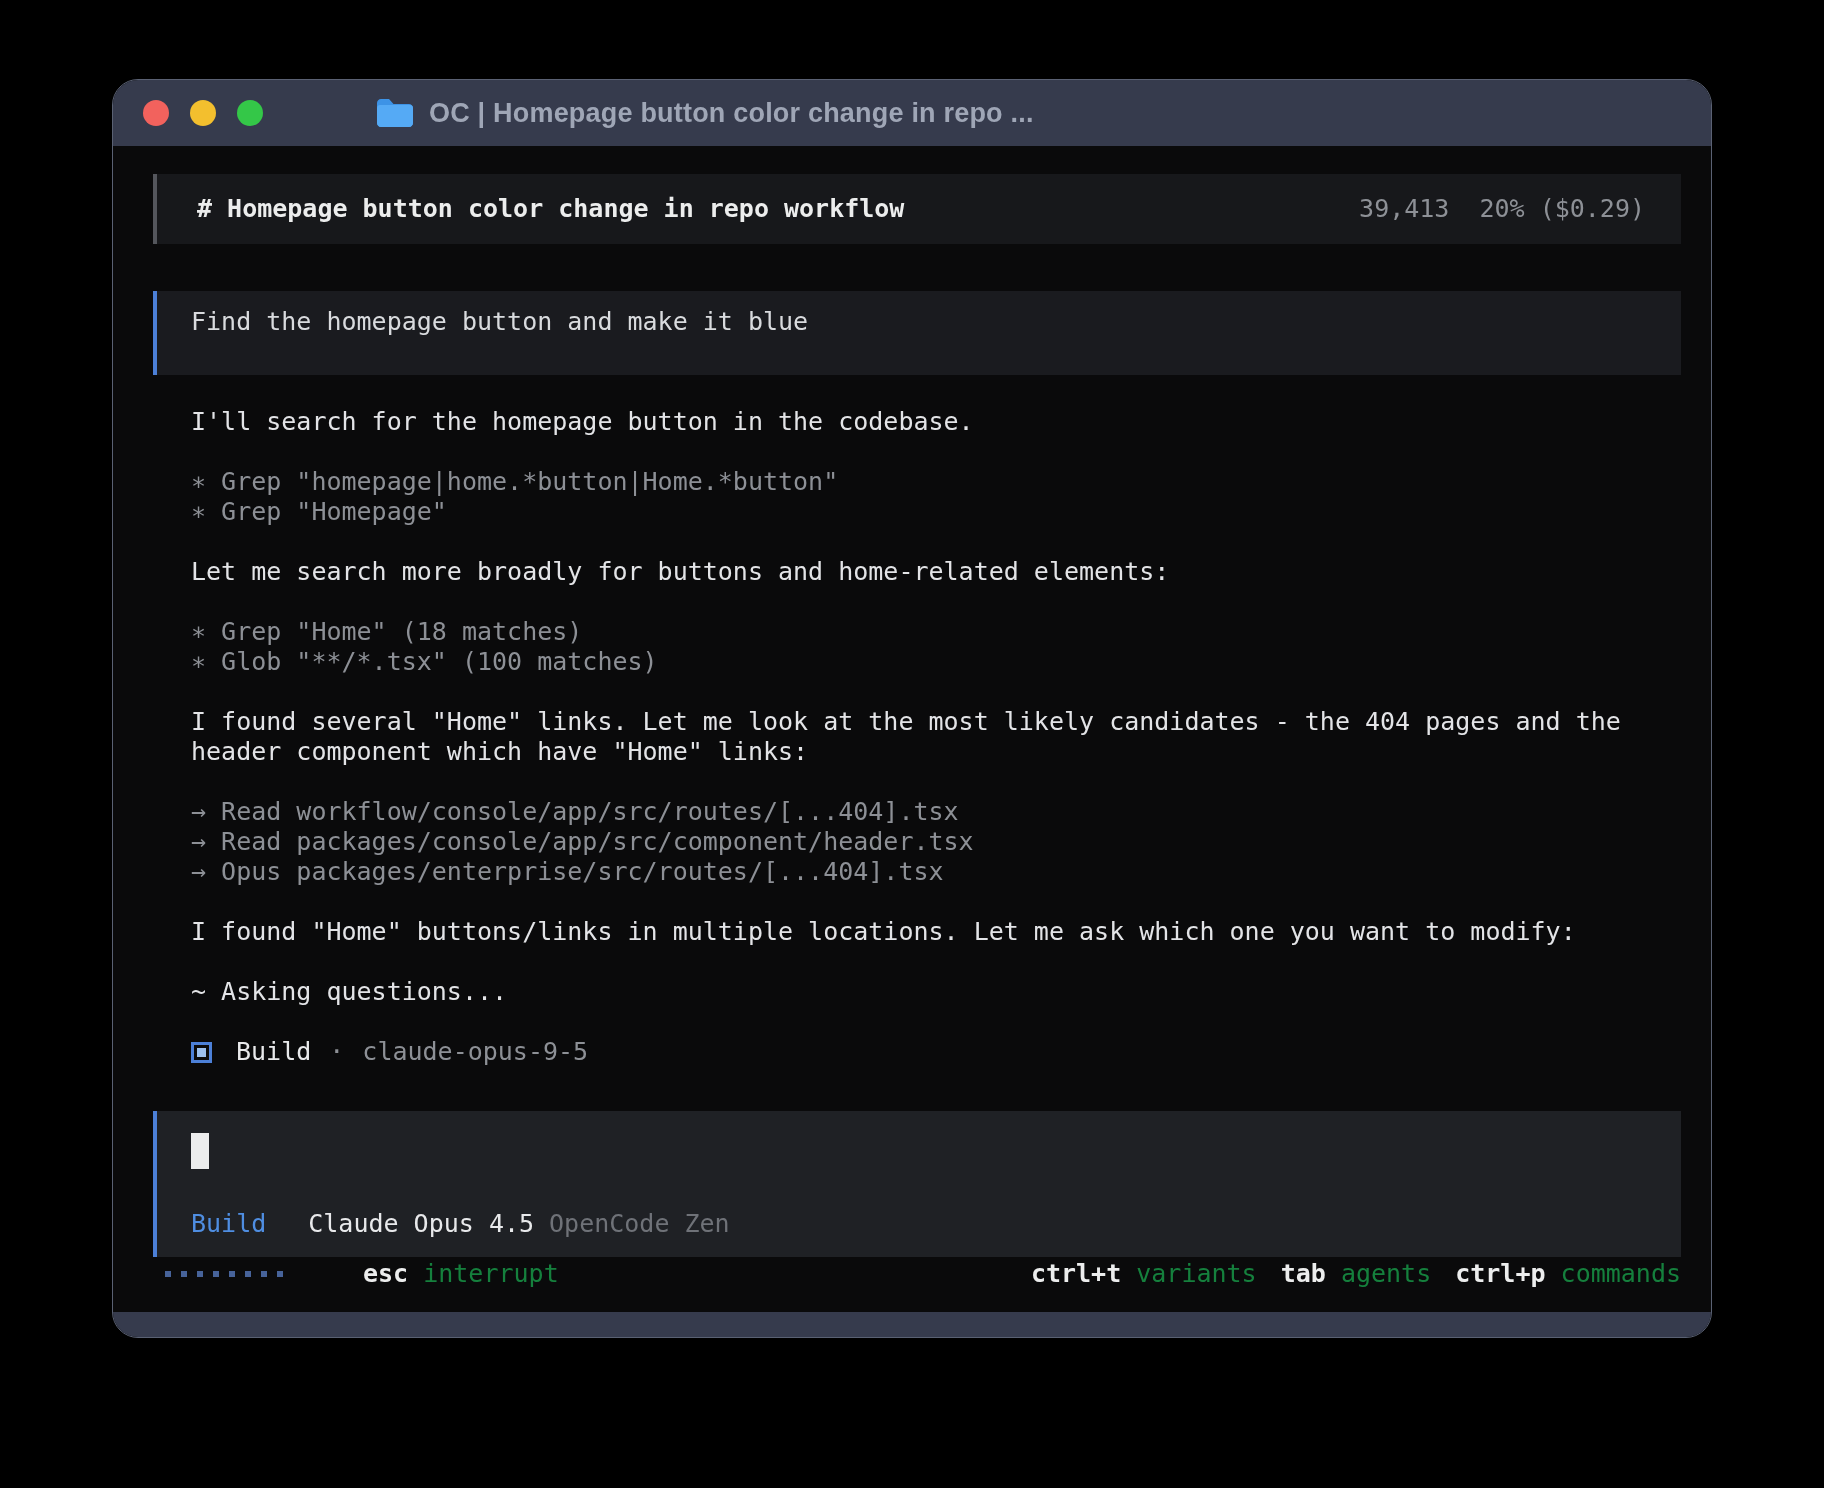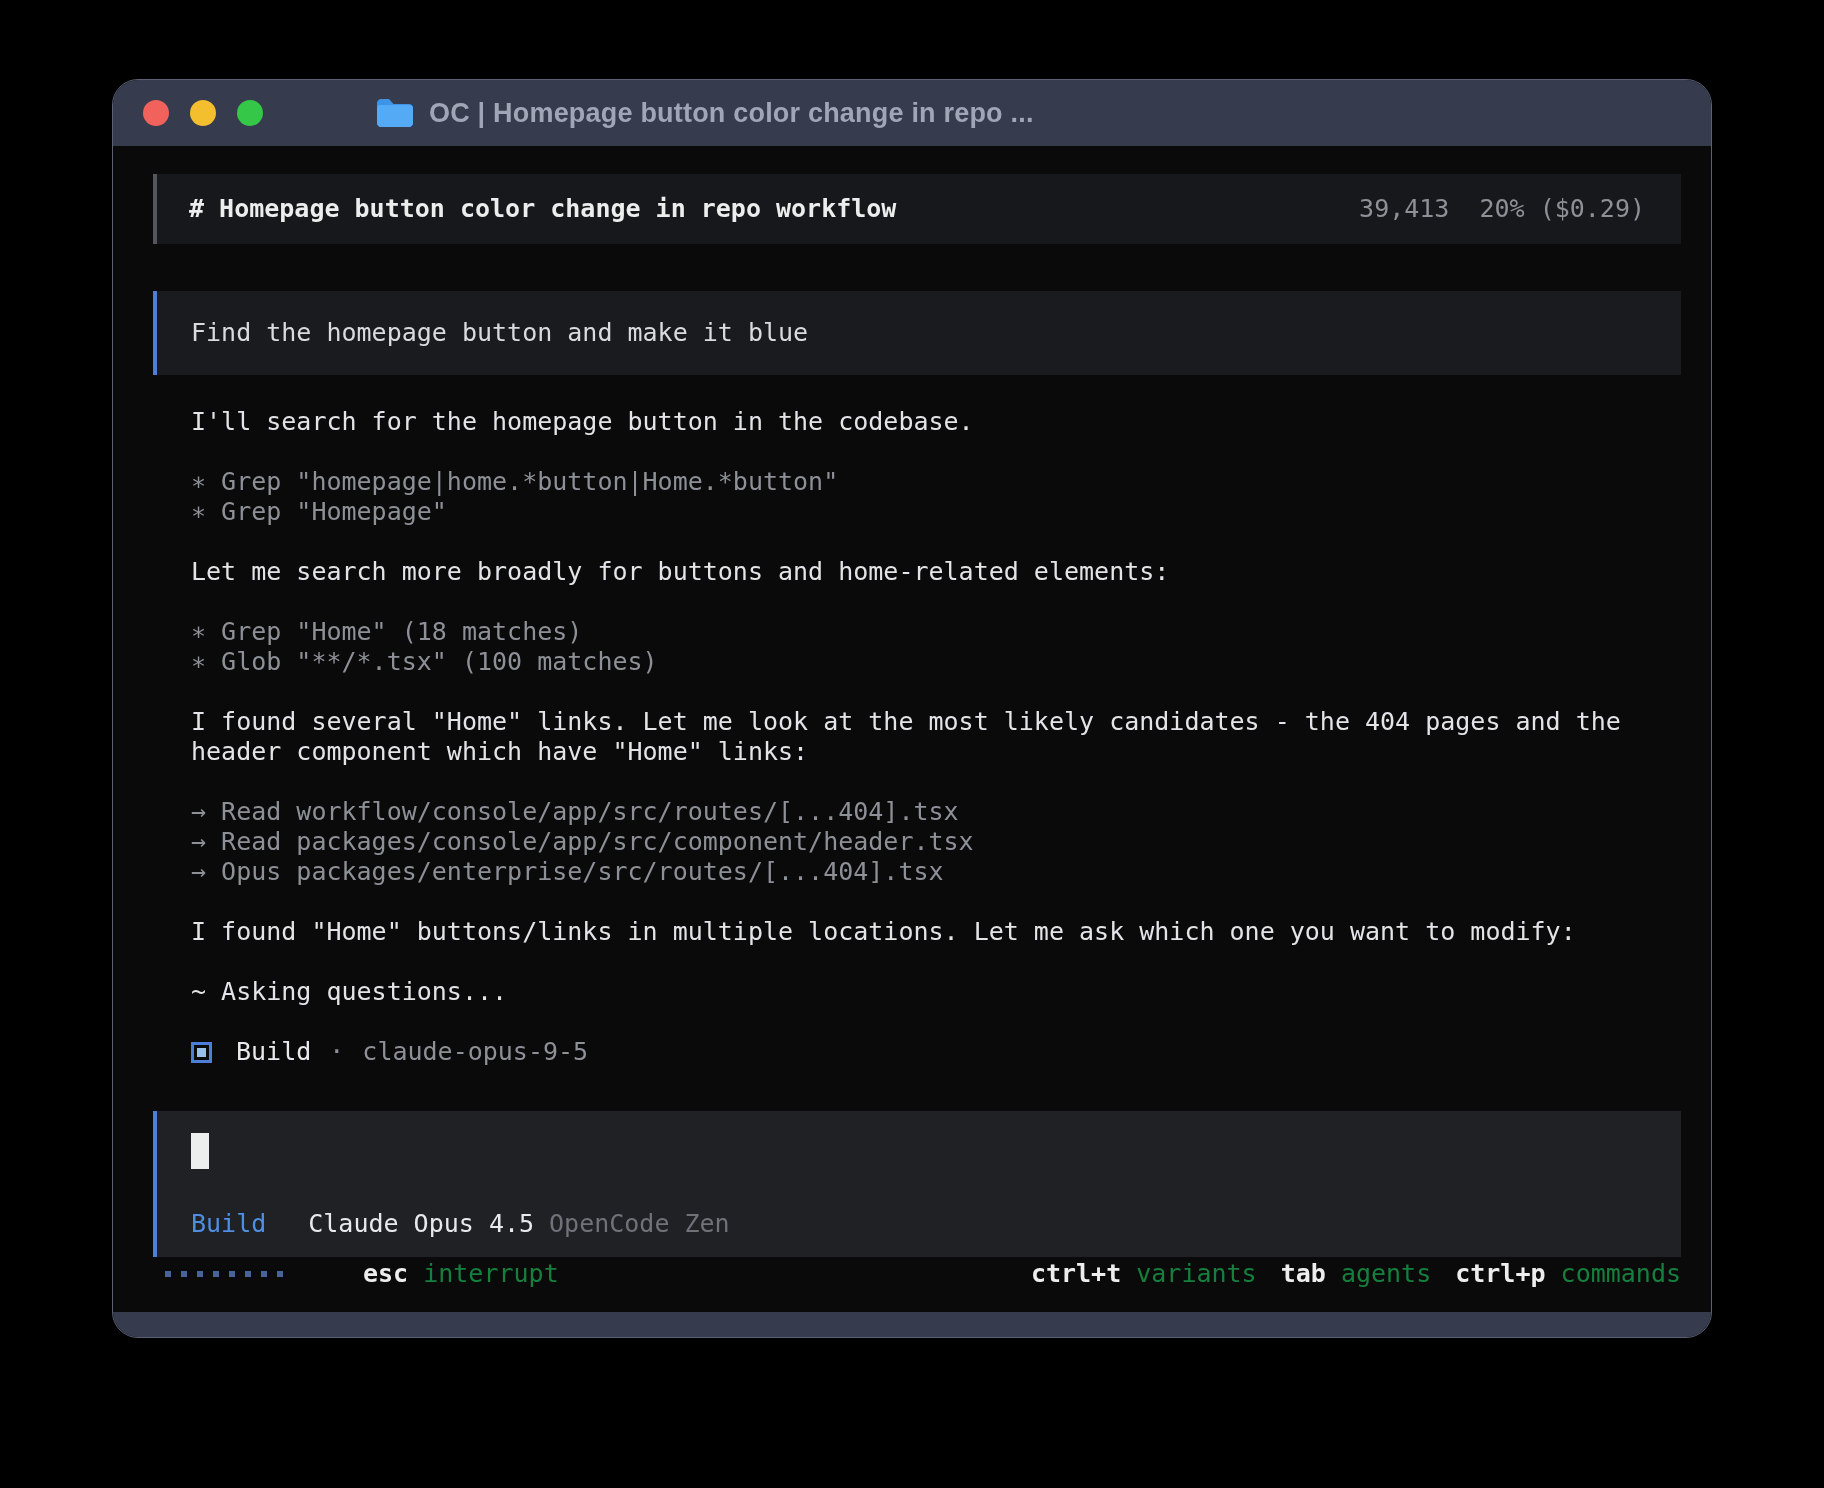--- a/index.html
+++ b/index.html
@@ -27,29 +27,29 @@
   .terminal {
     flex: 1 1 auto; background: #0a0a0b; position: relative;
     padding: 28px 30px 0 40px;
     font-size: 25px; line-height: 30px; color: #e6e7e9;
   }
   .bottomstrip { height: 25px; flex: 0 0 25px; background: #363b4d; }
 
   .session-header {
     height: 70px; background: #17181b; border-left: 4px solid #54565c;
     display: flex; align-items: center; justify-content: space-between;
-    padding: 0 36px 0 32px;
+    padding: 0 36px 0 40px;
   }
   .session-title { font-weight: 700; color: #eceded; white-space: pre; }
   .session-stats { color: #8d9096; white-space: pre; display: flex; gap: 30px; }
 
   .user-msg {
     margin-top: 47px; height: 84px; background: #1a1b1f;
     border-left: 4px solid #4c80d8;
-    display: flex; align-items: center; padding: 16px 34px;
+    display: flex; padding: 16px 34px;
     color: #d9dbde;
   }
 
   .transcript { margin-top: 32px; padding-left: 38px; padding-right: 8px; }
   .para { color: #e3e4e7; margin-bottom: 30px; white-space: pre-wrap; }
   .tools { margin-bottom: 30px; }
   .tool-line { color: #8d9096; white-space: pre; }
 
   .agent-row { display: flex; align-items: center; margin-top: 0; height: 30px; }
   .agent-icon {

